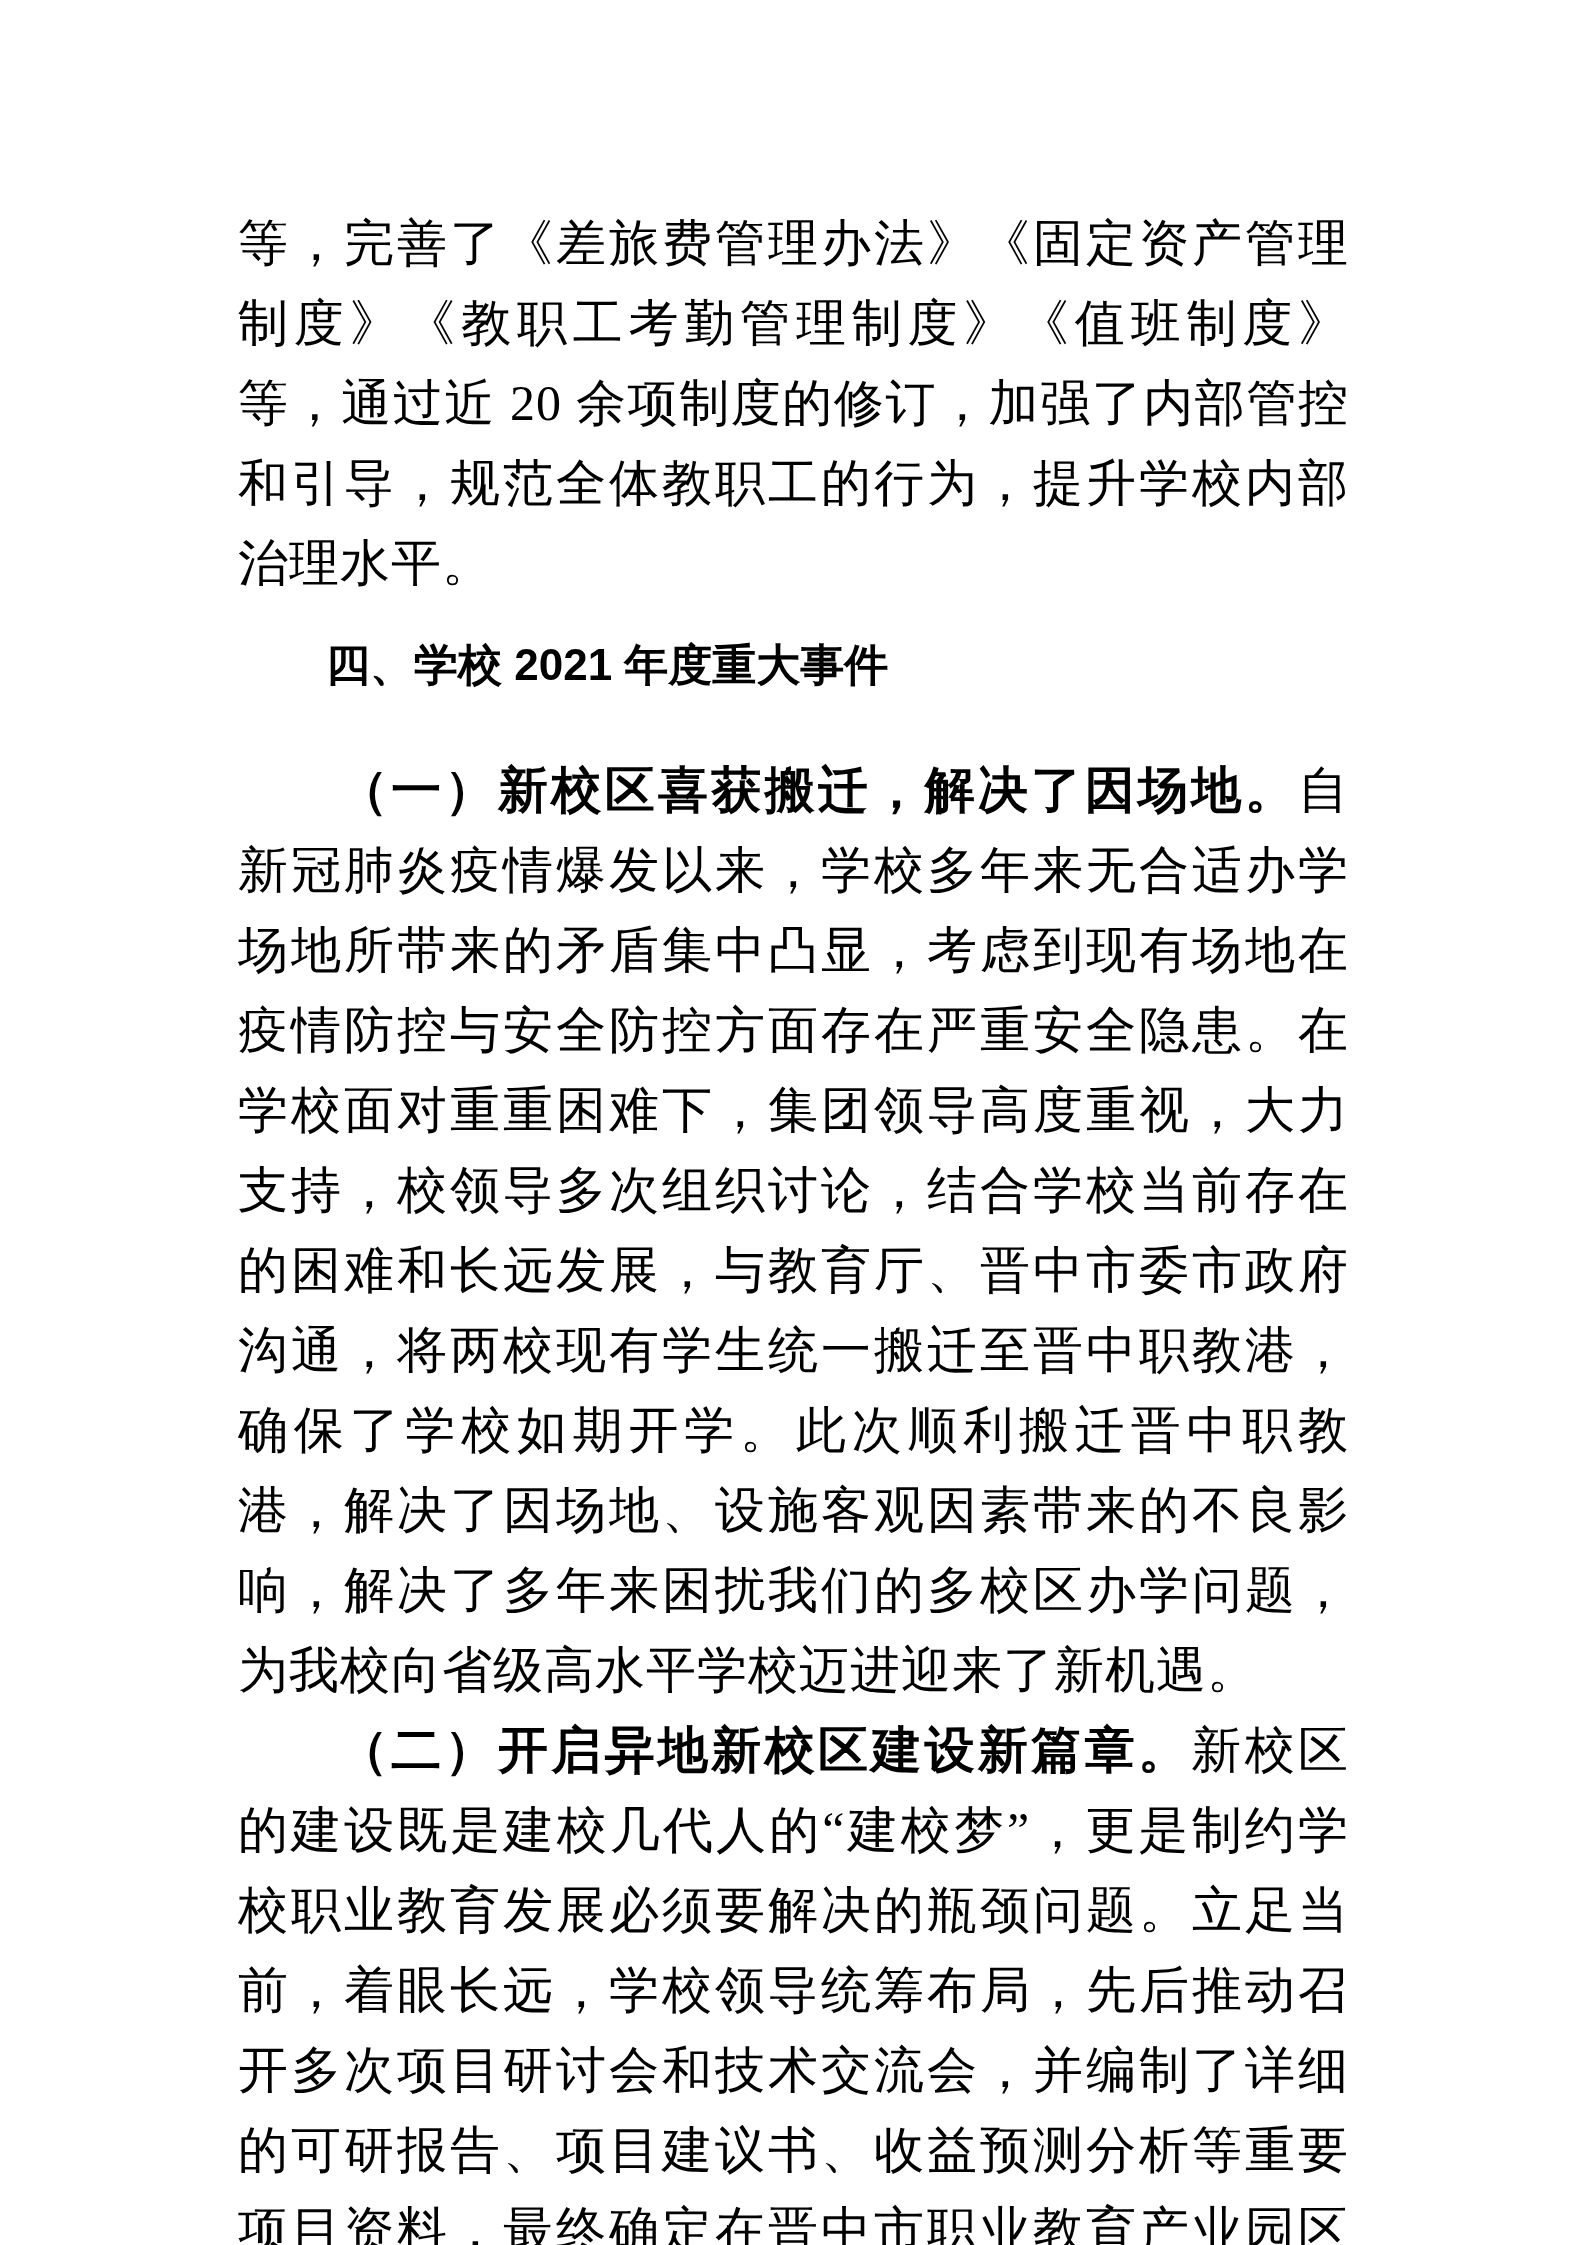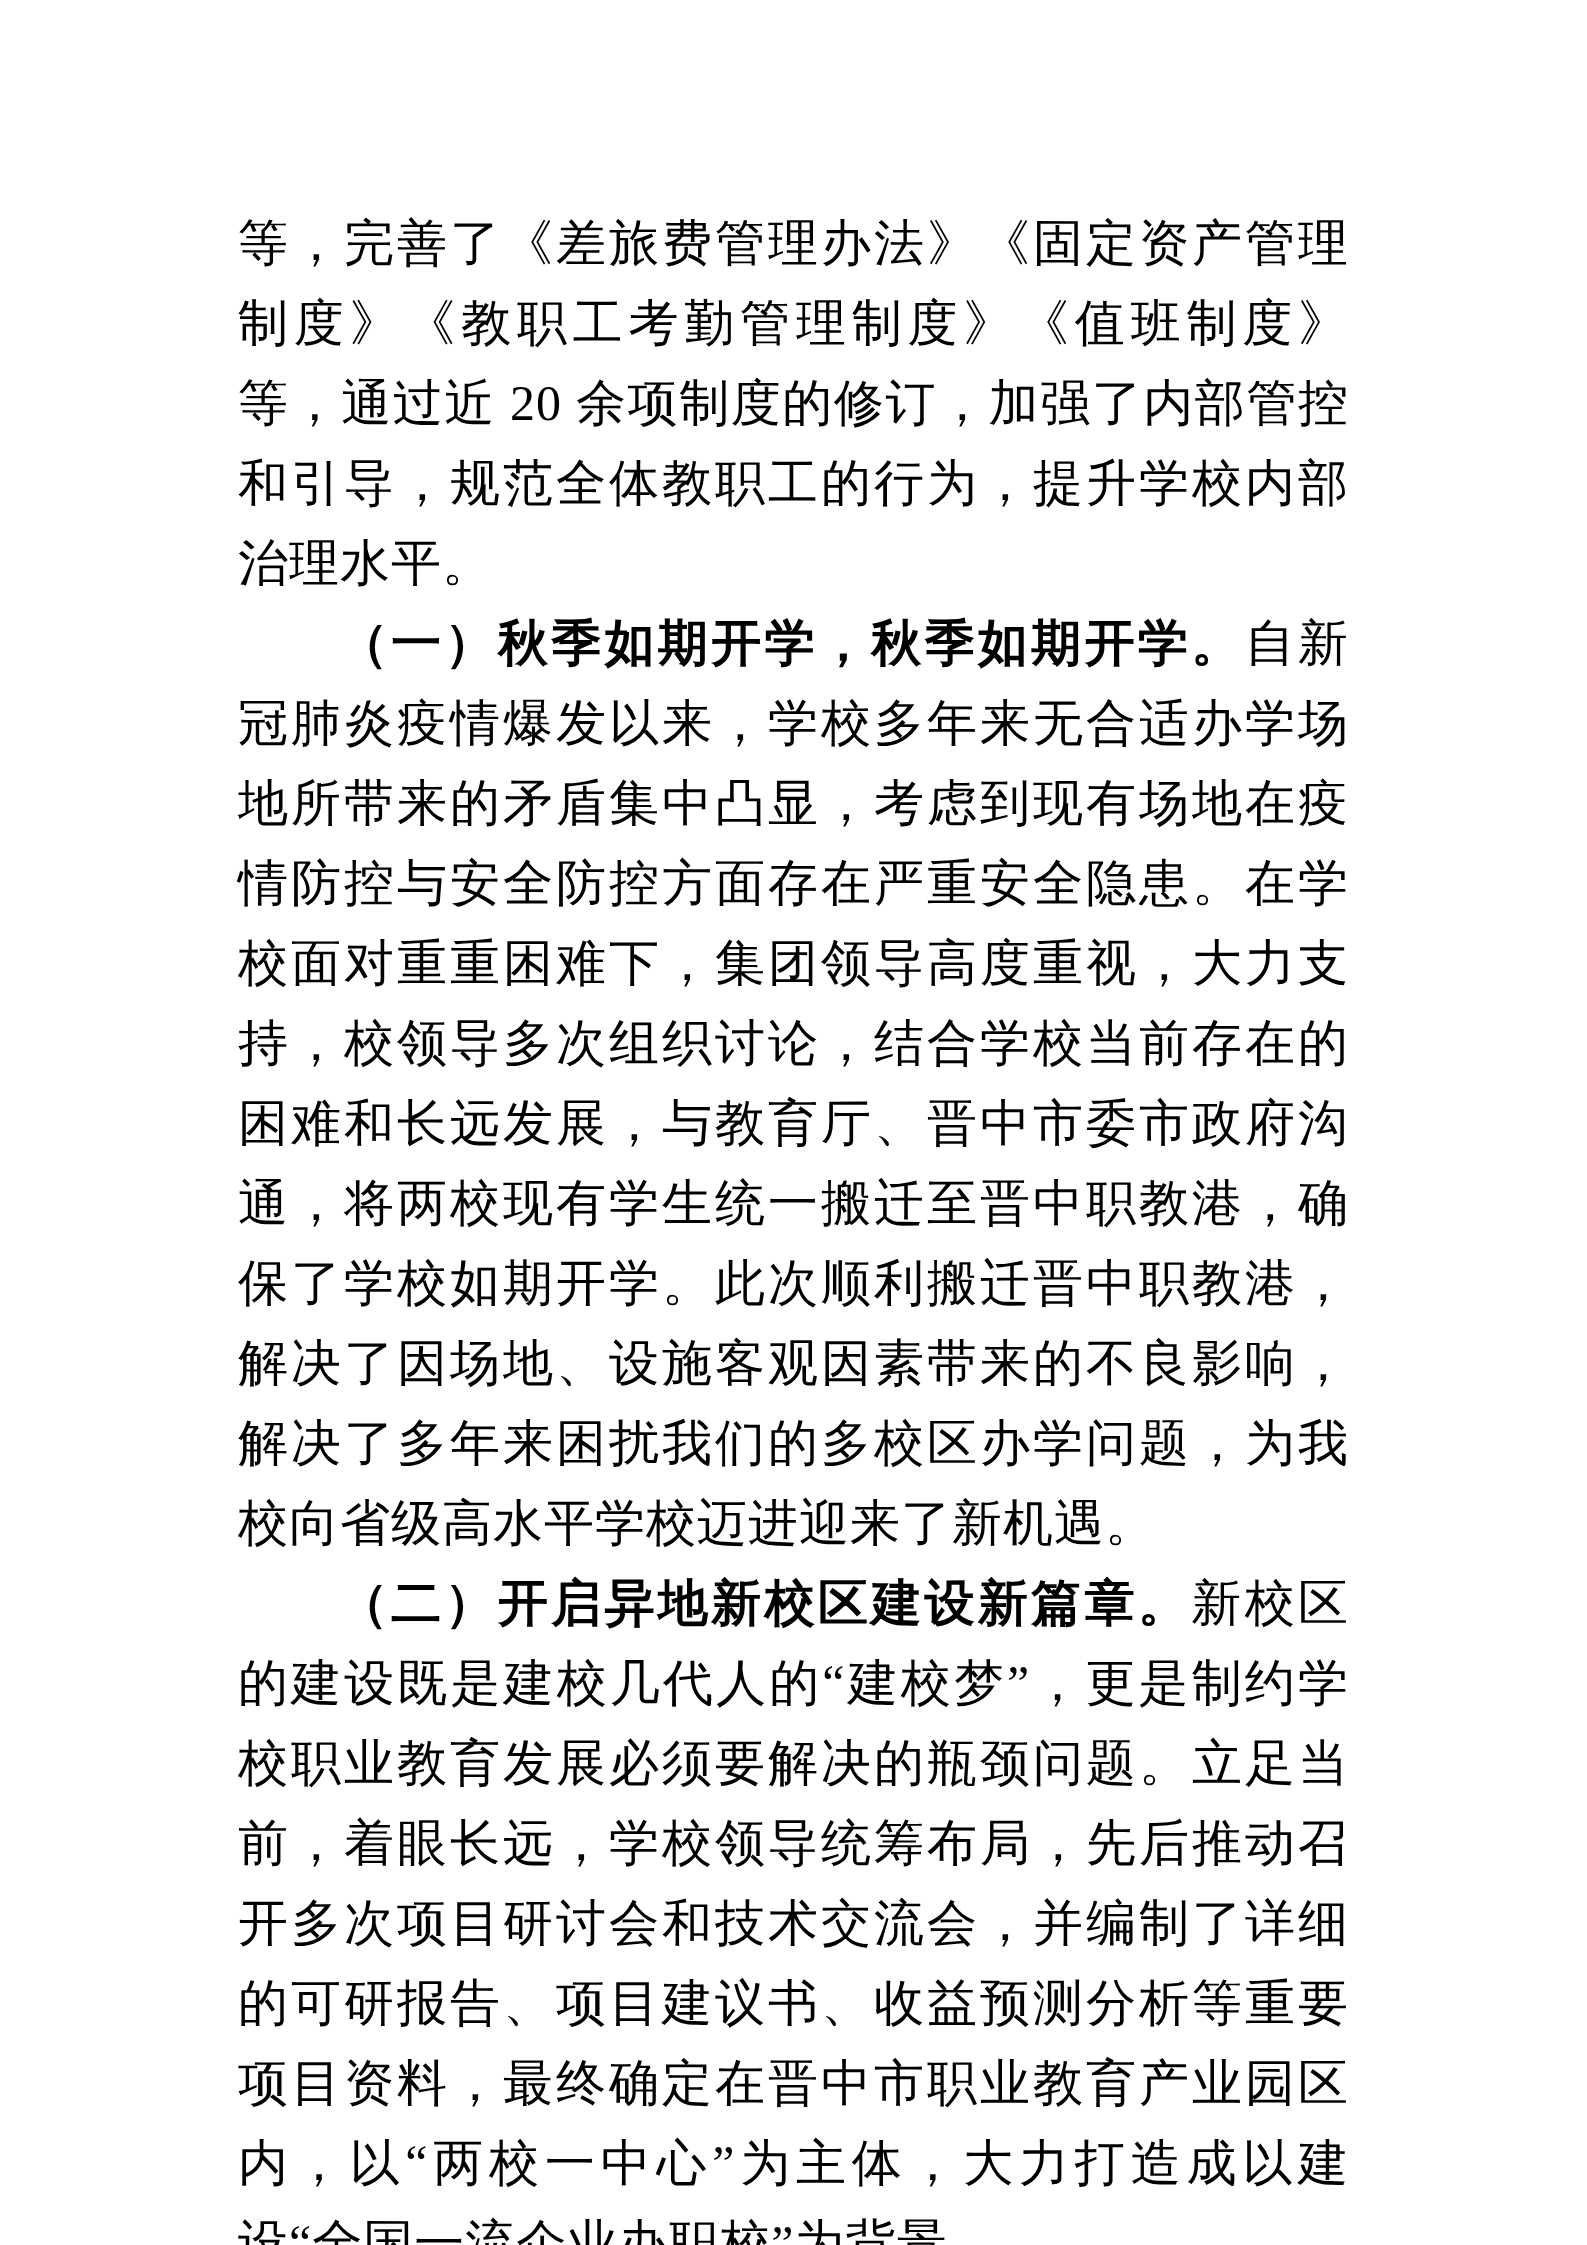--- a/index.html
+++ b/index.html
@@ -51,19 +51,20 @@
   }
 </style>
 </head>
 <body>
 
 <div class="page">
   <div class="content">
 
     <p class="body-para no-indent">等，完善了《差旅费管理办法》《固定资产管理制度》《教职工考勤管理制度》《值班制度》等，通过近 20 余项制度的修订，加强了内部管控和引导，规范全体教职工的行为，提升学校内部治理水平。</p>
 
+    <h2 class="section-heading">四、学校 2021 年度重大事件</h2>
 
-    <p class="body-para first-indent"><span class="lead">（一）秋季如期开学，秋季如期开学。</span><span>自新冠肺炎疫情爆发以来，学校多年来无合适办学场地所带来的矛盾集中凸显，考虑到现有场地在疫情防控与安全防控方面存在严重安全隐患。在学校面对重重困难下，集团领导高度重视，大力支持，校领导多次组织讨论，结合学校当前存在的困难和长远发展，与教育厅、晋中市委市政府沟通，将两校现有学生统一搬迁至晋中职教港，确保了学校如期开学。此次顺利搬迁晋中职教港，解决了因场地、设施客观因素带来的不良影响，解决了多年来困扰我们的多校区办学问题，为我校向省级高水平学校迈进迎来了新机遇。</span></p>
+    <p class="body-para first-indent"><span class="lead">（一）新校区喜获搬迁，解决了因场地。</span><span>自新冠肺炎疫情爆发以来，学校多年来无合适办学场地所带来的矛盾集中凸显，考虑到现有场地在疫情防控与安全防控方面存在严重安全隐患。在学校面对重重困难下，集团领导高度重视，大力支持，校领导多次组织讨论，结合学校当前存在的困难和长远发展，与教育厅、晋中市委市政府沟通，将两校现有学生统一搬迁至晋中职教港，确保了学校如期开学。此次顺利搬迁晋中职教港，解决了因场地、设施客观因素带来的不良影响，解决了多年来困扰我们的多校区办学问题，为我校向省级高水平学校迈进迎来了新机遇。</span></p>
 
     <p class="body-para first-indent"><span class="lead">（二）开启异地新校区建设新篇章。</span><span>新校区的建设既是建校几代人的“建校梦”，更是制约学校职业教育发展必须要解决的瓶颈问题。立足当前，着眼长远，学校领导统筹布局，先后推动召开多次项目研讨会和技术交流会，并编制了详细的可研报告、项目建议书、收益预测分析等重要项目资料，最终确定在晋中市职业教育产业园区内，以“两校一中心”为主体，大力打造成以建设“全国一流企业办职校”为背景，</span></p>
 
   </div>
 </div>
 
 </body></html>

